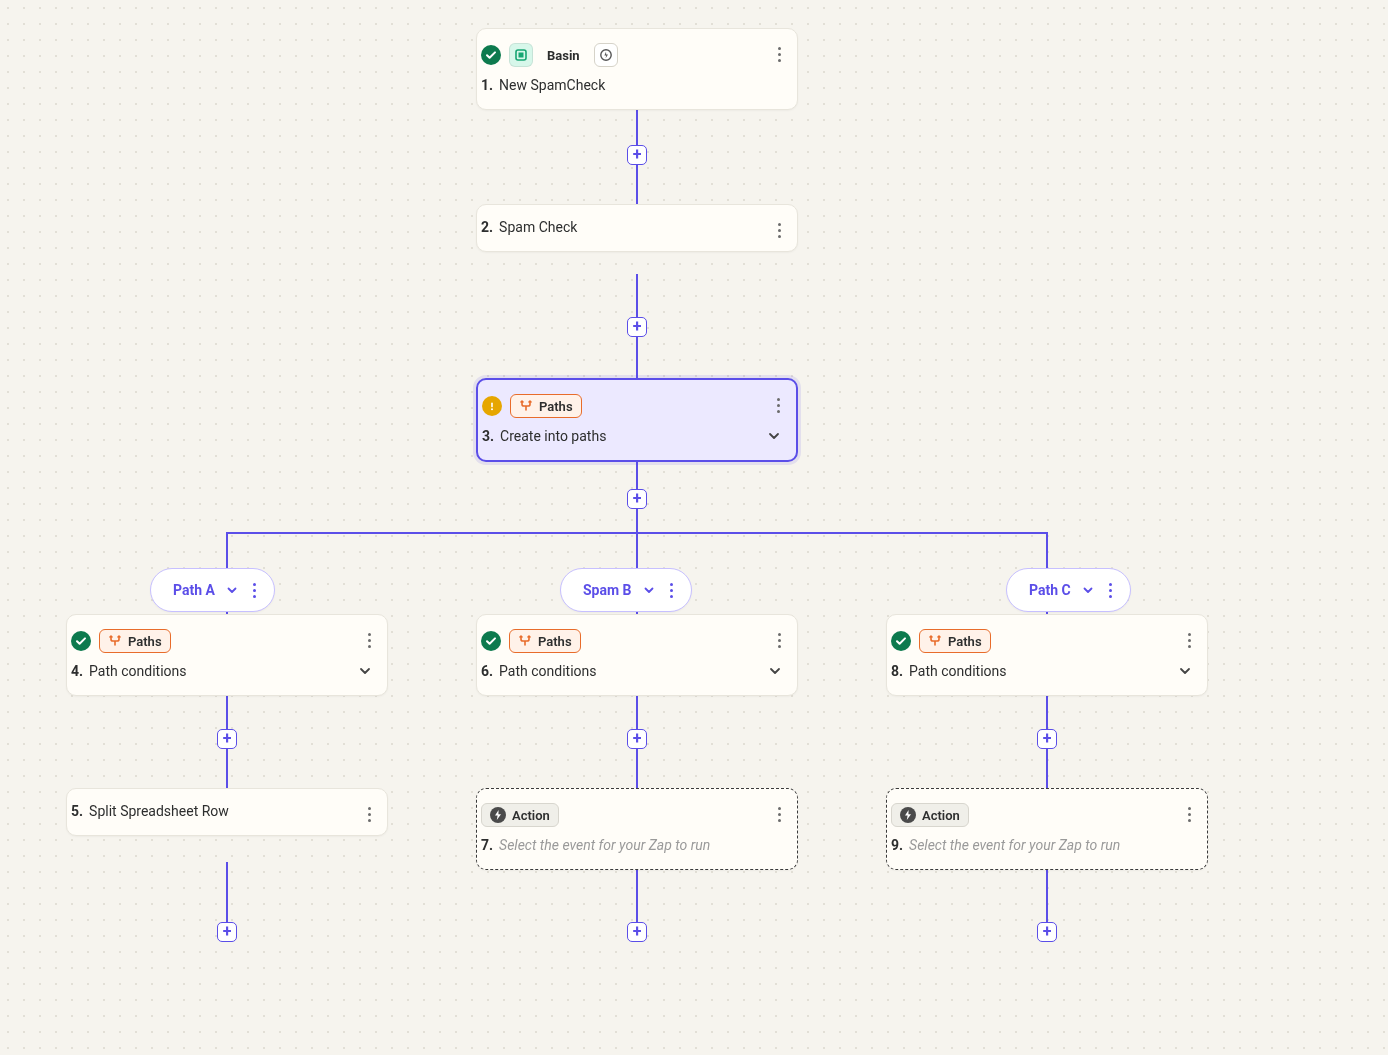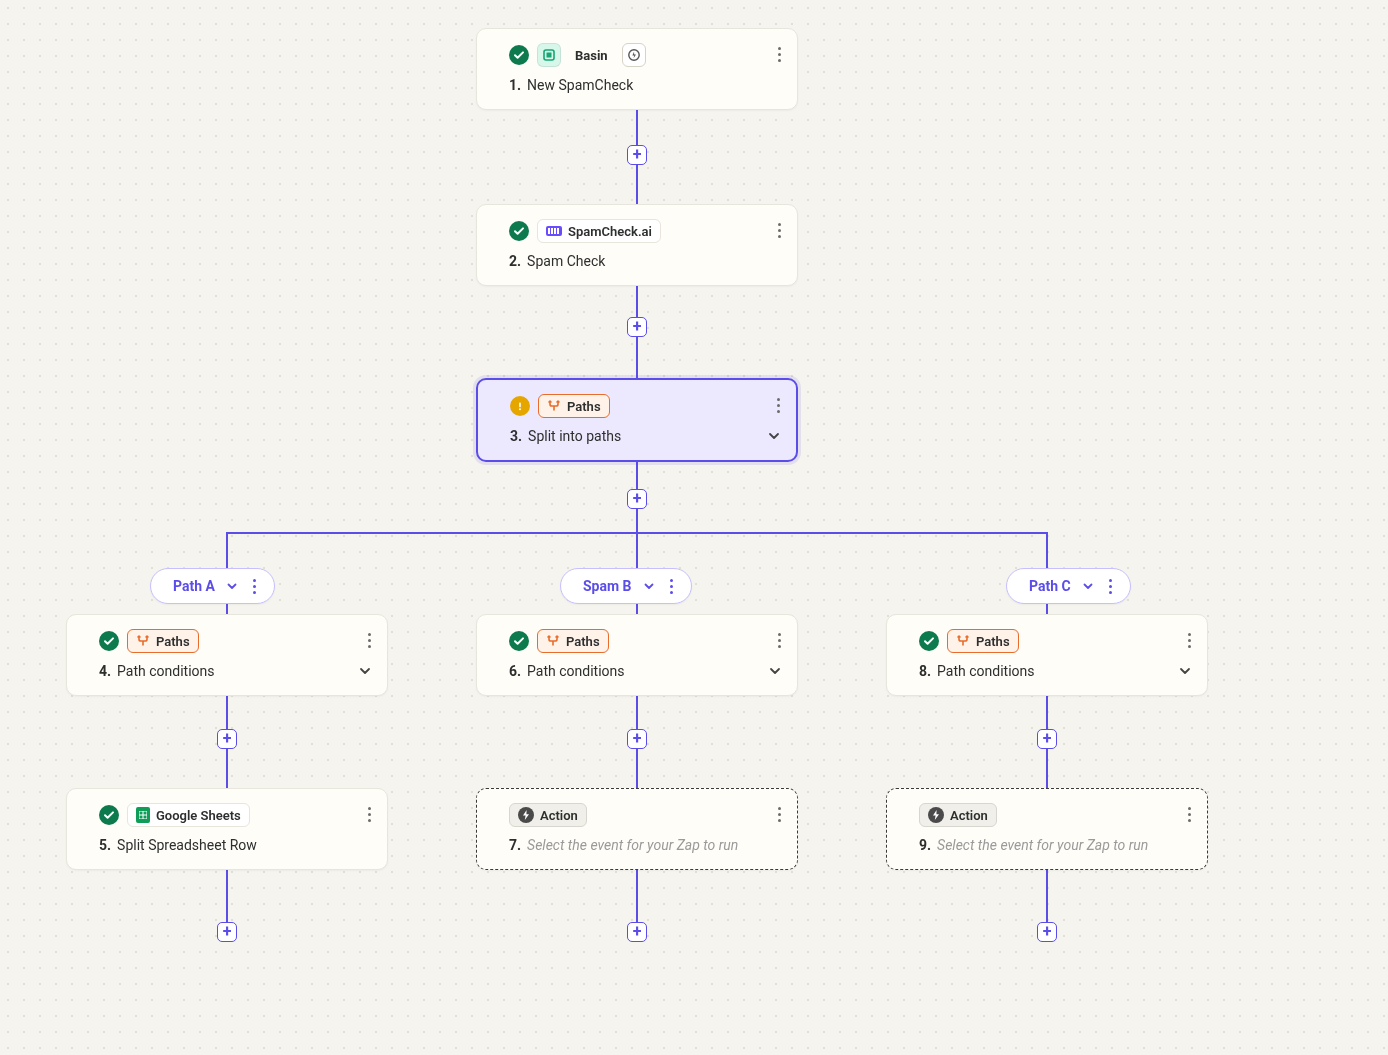--- a/index.html
+++ b/index.html
@@ -19,21 +19,21 @@
   *{box-sizing:border-box;font-family:-apple-system,BlinkMacSystemFont,"Segoe UI",Roboto,Helvetica,Arial,sans-serif;}
   body{
     margin:0;width:1388px;height:1055px;background:var(--bg);
     background-image:radial-gradient(circle,#e2dfd6 1px,transparent 1px);
     background-size:16px 16px;
     position:relative;overflow:hidden;
   }
 
   .card{
     position:absolute;width:322px;background:var(--card);border:1px solid var(--border);
-    border-radius:10px;padding:14px 16px 16px 32px;
+    border-radius:10px;padding:14px 16px 16px 4px;
     box-shadow:0 1px 2px rgba(0,0,0,0.04);
   }
   .card .top-row{display:flex;align-items:center;gap:8px;margin-bottom:10px;}
   .card .more{position:absolute;right:12px;top:14px;cursor:pointer;}
   .card .step{font-size:14px;color:var(--text);display:flex;align-items:center;gap:6px;}
   .card .step .num{font-weight:700;}
   .card .chev{position:absolute;right:14px;bottom:16px;}
 
   .card.selected{
     border:2px solid var(--accent);background:var(--accent-light);
@@ -55,21 +55,21 @@
     display:inline-flex;align-items:center;gap:6px;height:24px;padding:0 8px;border-radius:6px;
     font-size:13px;font-weight:600;color:var(--text);border:1px solid var(--border);background:#fff;
   }
   .chip.paths{border-color:var(--orange);background:var(--orange-light);justify-content:center;}
   .chip.paths svg{color:var(--orange);}
   .chip.solid{background:#f0efe9;border-color:#d8d6ce;}
 
   .icon-square{width:24px;height:24px;border-radius:6px;display:inline-flex;align-items:center;justify-content:center;border:1px solid rgba(0,0,0,.08);font-size:14px;flex:none;}
 
   .path-pill{
-    position:absolute;height:36px;padding:0 14px 0 22px;border:1.5px solid #c7c0ff;border-radius:999px;
+    position:absolute;height:44px;padding:0 14px 0 22px;border:1.5px solid #c7c0ff;border-radius:999px;
     background:#fff;display:flex;align-items:center;gap:10px;color:var(--accent);font-weight:700;font-size:14px;
     box-shadow:0 1px 2px rgba(0,0,0,.04);
   }
   .path-pill .chev svg{color:var(--accent);}
   .path-pill .more{color:var(--accent);}
 
   .connector{position:absolute;background:var(--accent);}
   .connector.v{width:2px;}
   .connector.h{height:2px;}
 
@@ -147,33 +147,20 @@
       <span></span>
       <span></span>
     </div>
   <div class="step">
       <span class="num">1.</span>
       <span class="title">New SpamCheck</span>
     </div>
 </div>
 
 <div class="card" style="left:476px;top:204px;">
-  <div class="top-row">
-    <span class="status ok">
-      <svg width="12" height="12" viewBox="0 0 12 12">
-          <path d="M2 6.2 4.6 8.8 10 3.4" stroke="#fff" stroke-width="2" fill="none" stroke-linecap="round" stroke-linejoin="round"></path>
-        </svg>
-    </span>
-    <span class="chip">
-      <span style="display:inline-flex;width:16px;height:10px;background:#6a4cff;border-radius:2px;position:relative;">
-        <span style="position:absolute;inset:2px 2px 2px 2px;background:repeating-linear-gradient(90deg,#fff 0 1.5px,transparent 1.5px 3px);"></span>
-      </span>
-      <span>SpamCheck.ai</span>
-    </span>
-  </div>
   <div class="more">
       <span></span>
       <span></span>
       <span></span>
     </div>
   <div class="step">
       <span class="num">2.</span>
       <span class="title">Spam Check</span>
     </div>
 </div>
@@ -194,21 +181,21 @@
       <span>Paths</span>
     </span>
   </div>
   <div class="more">
       <span></span>
       <span></span>
       <span></span>
     </div>
   <div class="step">
       <span class="num">3.</span>
-      <span class="title">Split into paths</span>
+      <span class="title">Create into paths</span>
     </div>
   <span class="chev">
     <svg width="16" height="16" viewBox="0 0 16 16">
         <path d="M4 6l4 4 4-4" stroke="#444" stroke-width="1.8" fill="none" stroke-linecap="round" stroke-linejoin="round"></path>
       </svg>
   </span>
 </div>
 
 <div class="path-pill" style="left:150px;top:568px;">
   <span>Path A</span>
@@ -275,35 +262,20 @@
       <span class="title">Path conditions</span>
     </div>
   <span class="chev">
       <svg width="16" height="16" viewBox="0 0 16 16">
         <path d="M4 6l4 4 4-4" stroke="#444" stroke-width="1.8" fill="none" stroke-linecap="round" stroke-linejoin="round"></path>
       </svg>
     </span>
 </div>
 
 <div class="card" style="left:66px;top:788px;">
-  <div class="top-row">
-    <span class="status ok">
-        <svg width="12" height="12" viewBox="0 0 12 12">
-          <path d="M2 6.2 4.6 8.8 10 3.4" stroke="#fff" stroke-width="2" fill="none" stroke-linecap="round" stroke-linejoin="round"></path>
-        </svg>
-      </span>
-    <span class="chip">
-      <span style="width:14px;height:16px;background:#0f9d58;border-radius:2px;display:inline-flex;align-items:center;justify-content:center;">
-        <svg width="8" height="8" viewBox="0 0 8 8">
-            <path d="M0 0h8M0 4h8M0 8h8M0 0v8M4 0v8M8 0v8" stroke="#fff" stroke-width="1"></path>
-          </svg>
-      </span>
-      <span>Google Sheets</span>
-    </span>
-  </div>
   <div class="more">
       <span></span>
       <span></span>
       <span></span>
     </div>
   <div class="step">
       <span class="num">5.</span>
       <span class="title">Split Spreadsheet Row</span>
     </div>
 </div>

